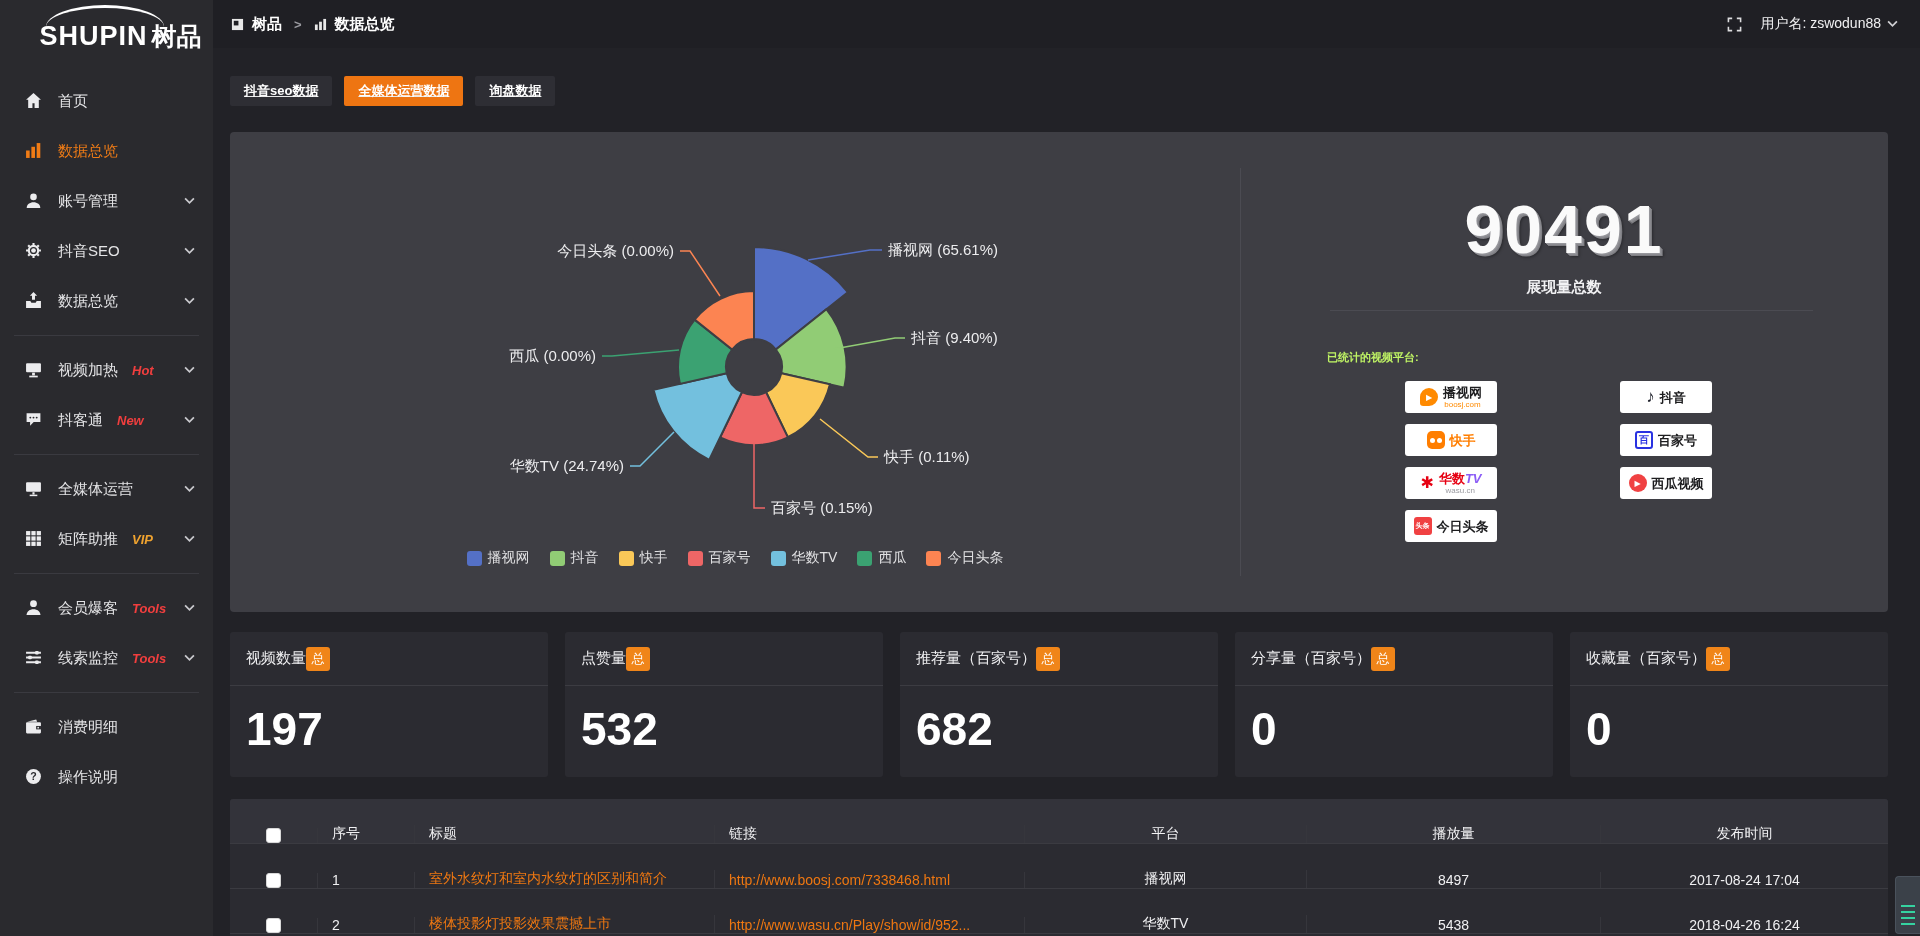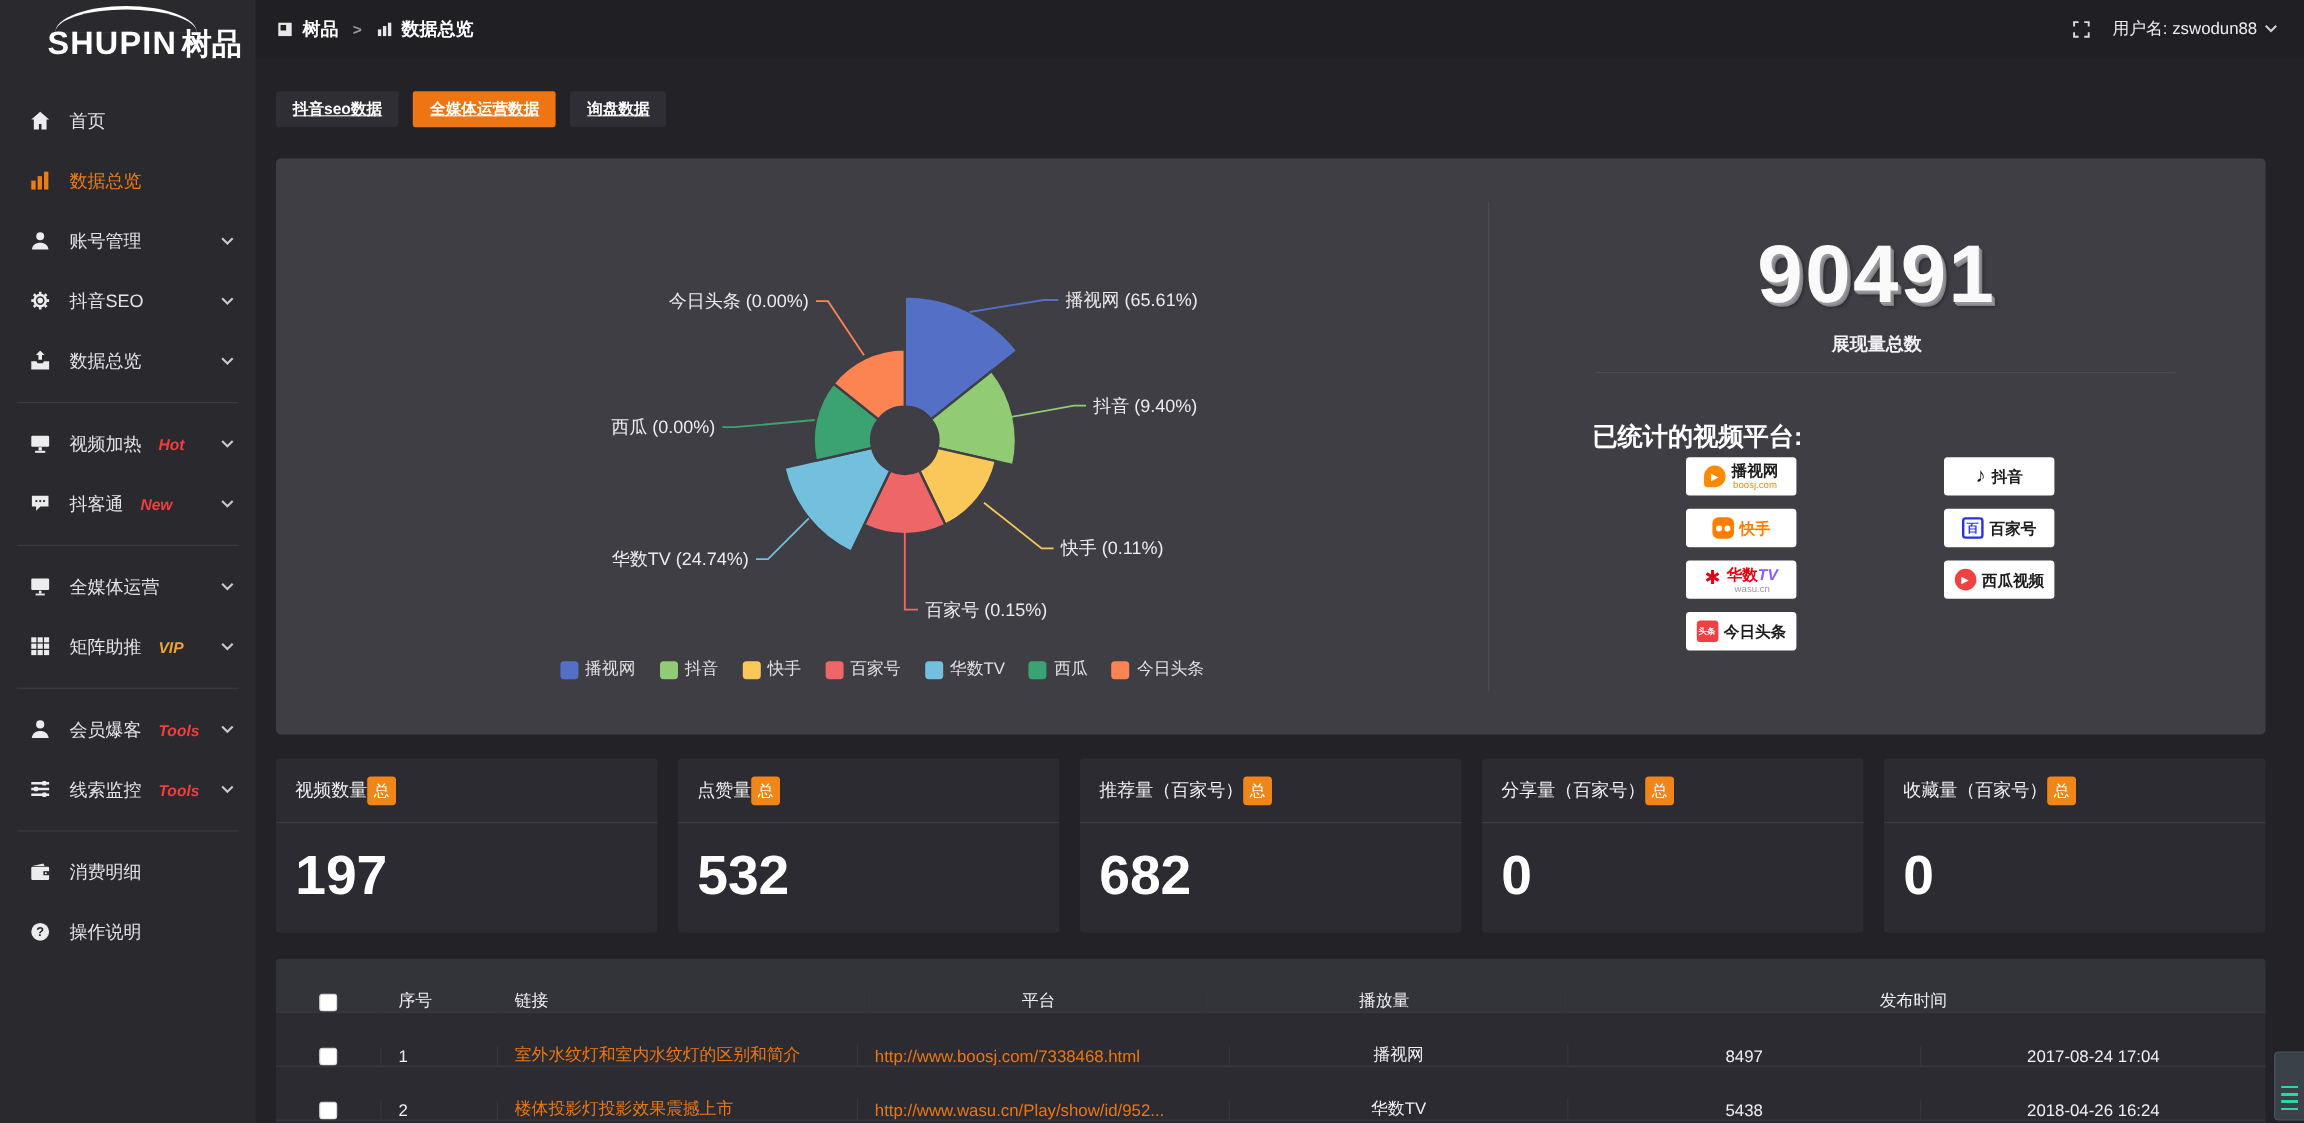--- a/index.html
+++ b/index.html
@@ -44,21 +44,21 @@
   .legend { position:absolute; left:0; top:417px; width:1010px; display:flex; justify-content:center; gap:20px; }
   .legend-item { display:flex; align-items:center; gap:6px; cursor:pointer; }
   .legend-swatch { width:15px; height:15px; border-radius:3px; }
   .legend-label { font-size:14px; color:#e0e0e2; }
   .v-divider { position:absolute; left:1010px; top:36px; bottom:36px; width:1px; background:#4b4b52; }
   .summary { position:absolute; left:1010px; right:0; top:0; height:100%; }
   .big-number { position:absolute; top:58px; width:100%; text-align:center; font-size:68px; font-weight:bold; color:#fafafa; letter-spacing:2px;
                 text-shadow:1px 1px 0 #97979c, 2px 2px 0 #8b8b90, 3px 3px 0 #7f7f84, 4px 4px 3px rgba(0,0,0,.35); }
   .big-label { position:absolute; top:146px; width:100%; text-align:center; font-size:15px; font-weight:bold; color:#f2f2f4; }
   .summary-divider { position:absolute; top:178px; left:90px; width:483px; border-top:1px solid #4b4b52; }
-  .platforms-title { position:absolute; top:218px; left:87px; font-size:21px; font-weight:bold; color:#ffffff; }
+  .platforms-title { position:absolute; top:218px; left:87px; font-size:11px; font-weight:bold; color:#bef264; }
   .platform-badge { position:absolute; width:92px; height:32px; background:#fff; border-radius:3px; display:flex; align-items:center; justify-content:center; gap:5px; }
   .pb-label { font-size:13px; font-weight:bold; color:#1d1d1f; line-height:1; }
   .pb-col { display:flex; flex-direction:column; align-items:center; line-height:1; }
   .pb-sub { font-size:8px; margin-top:2px; }
 
   
   .stat-cards { margin-top:20px; display:flex; gap:17px; }
   .stat-card { flex:1; height:145px; background:#2b2b31; border-radius:3px; }
   .sc-head { height:54px; display:flex; align-items:center; justify-content:flex-start; padding:0 16px; border-bottom:1px solid #3c3c42; }
   .sc-label { font-size:15px; color:#f0f0f2; }
@@ -518,20 +518,21 @@
         <div class="sc-value">0</div>
       </div>
     </section>
 
   <section class="data-table" id="table">
       <div class="t-row t-head">
         <div class="t-cell c0">
           <span class="checkbox"></span>
         </div>
         <div class="t-cell c1">序号</div>
+        <div class="t-cell c2">标题</div>
         <div class="t-cell c3">链接</div>
         <div class="t-cell c4">平台</div>
         <div class="t-cell c5">播放量</div>
         <div class="t-cell c6">发布时间</div>
       </div>
       <div class="t-row">
         <div class="t-cell c0">
           <span class="checkbox"></span>
         </div>
         <div class="t-cell c1">1</div>

